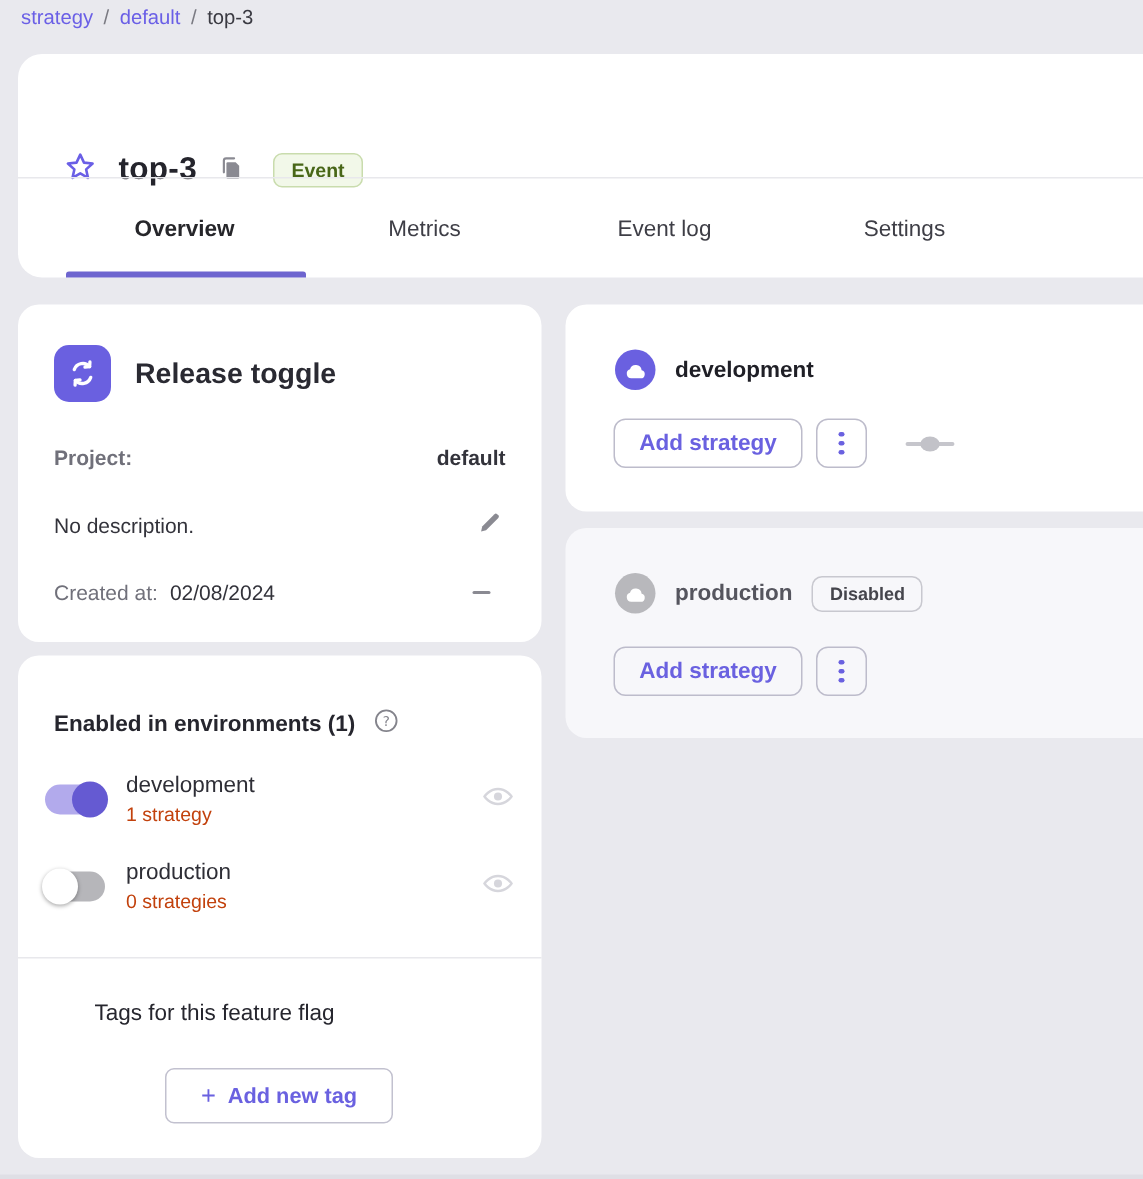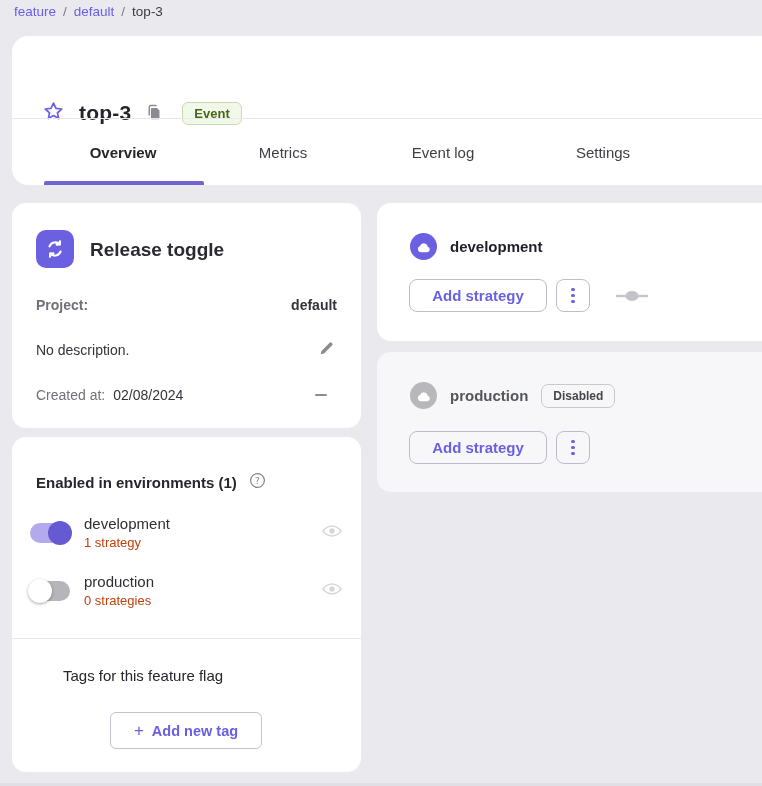--- a/index.html
+++ b/index.html
@@ -90,34 +90,34 @@
   .env-avatar { width:27px; height:27px; border-radius:50%; display:flex; align-items:center; justify-content:center; flex:none; }
   .env-avatar.purple { background:#6a60e0; }
   .env-avatar.gray   { background:#b8b8bc; }
   .panel-name { font-size:15px; font-weight:bold; color:#1f1f26; }
   .panel-name.muted { color:#55555e; }
   .disabled-badge { font-size:12px; font-weight:bold; color:#45454c;
                     border:1px solid #c8c8cf; border-radius:7px; padding:4px 11px; }
   .panel-actions { position:absolute; left:32px; display:flex; align-items:center; gap:9px; }
   .dev-panel  .panel-actions { top:76px; }
   .prod-panel .panel-actions { top:79px; }
-  .add-strategy-btn { width:138px; height:33px; background:transparent; border:1px solid #bdbccb; border-radius:8px;
+  .add-strategy-btn { width:126px; height:33px; background:transparent; border:1px solid #bdbccb; border-radius:8px;
                       color:#6a61e0; font-size:15px; font-weight:bold; font-family:inherit; cursor:pointer; }
   .kebab-btn { width:34px; height:33px; background:transparent; border:1px solid #bdbccb; border-radius:8px;
                display:flex; flex-direction:column; align-items:center; justify-content:center; gap:2.5px; cursor:pointer; }
   .kebab-btn i { width:3.5px; height:3.5px; border-radius:50%; background:#6a61e0; display:block; }
   .sep-glyph { margin-left:16px; display:flex; align-items:center; }
 
   .bottom-strip { position:absolute; left:0; right:0; bottom:0; height:3px; background:#dfdfe5; }
 </style>
 </head>
 <body>
 
 <nav class="abs breadcrumb">
-  <a class="crumb-link">feature</a>
+  <a class="crumb-link">strategy</a>
   <span class="crumb-sep">/</span>
   <a class="crumb-link">default</a>
   <span class="crumb-sep">/</span>
   <span class="crumb-current">top-3</span>
 </nav>
 
 <section class="card header-card">
   <div class="header-row">
     <button class="icon-btn">
       <span>

